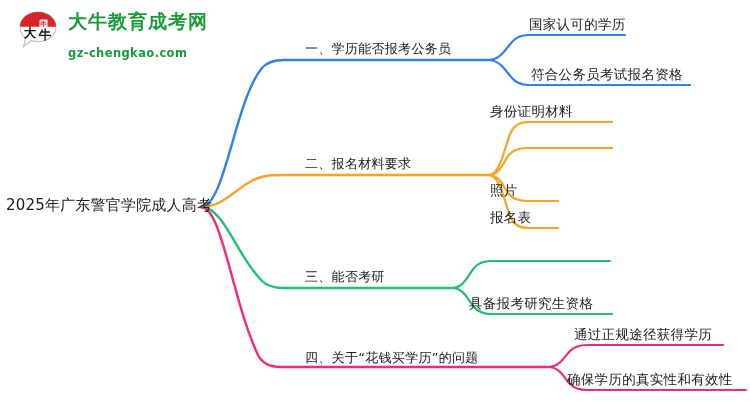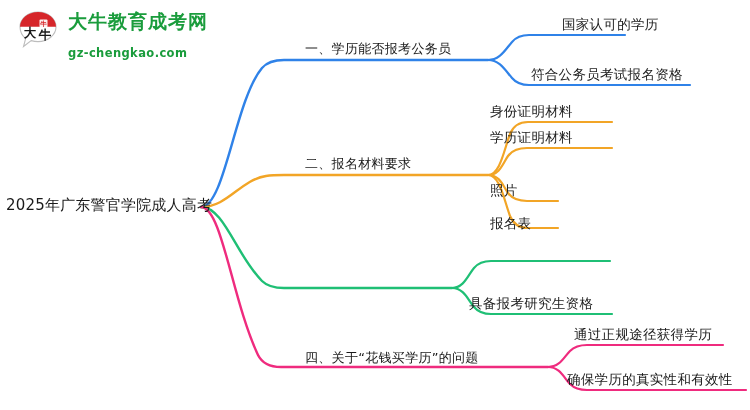--- a/index.html
+++ b/index.html
@@ -132,28 +132,28 @@
       <path d="M201,207 C222,207 232,300 258,355 C263,365 272,367 281,367 L548,367" fill="none" stroke="#ef2b7e" stroke-width="2.4" stroke-linecap="round"></path>
       <path d="M548,367 C560,367 564,357 570,351 C575,346 581,345 587,345 L723,345" fill="none" stroke="#ef2b7e" stroke-width="2.2" stroke-linecap="round"></path>
       <path d="M548,367 C560,367 564,378 570,384 C575,389 581,390 587,390 L746,390" fill="none" stroke="#ef2b7e" stroke-width="2.2" stroke-linecap="round"></path>
     </g>
   </svg>
 
   <div class="node root-node" style="left:6px; top:196px;">2025年广东警官学院成人高考</div>
 
   <div class="node branch-node" style="left:305px; top:40px;">一、学历能否报考公务员</div>
   <div class="node branch-node" style="left:305px; top:155px;">二、报名材料要求</div>
+  <div class="node branch-node" style="left:305px; top:268px;">三、能否考研</div>
   <div class="node branch-node" style="left:305px; top:349px;">四、关于“花钱买学历”的问题</div>
 
-  <div class="node leaf-node" style="left:562px; top:16px;">国家认可的学历</div>
+  <div class="node leaf-node" style="left:529px; top:16px;">国家认可的学历</div>
   <div class="node leaf-node" style="left:531px; top:66px;">符合公务员考试报名资格</div>
 
   <div class="node leaf-node" style="left:490px; top:103px;">身份证明材料</div>
-  <div class="node leaf-node" style="left:490px; top:129px;">学历证明材料</div>
   <div class="node leaf-node" style="left:490px; top:182px;">照片</div>
-  <div class="node leaf-node" style="left:490px; top:215px;">报名表</div>
+  <div class="node leaf-node" style="left:490px; top:209px;">报名表</div>
 
   <div class="node leaf-node" style="left:469px; top:295px;">具备报考研究生资格</div>
 
   <div class="node leaf-node" style="left:567px; top:371px;">确保学历的真实性和有效性</div>
   <div class="node leaf-node" style="left:574px; top:326px;">通过正规途径获得学历</div>
 
 </div>
 
 </body></html>

